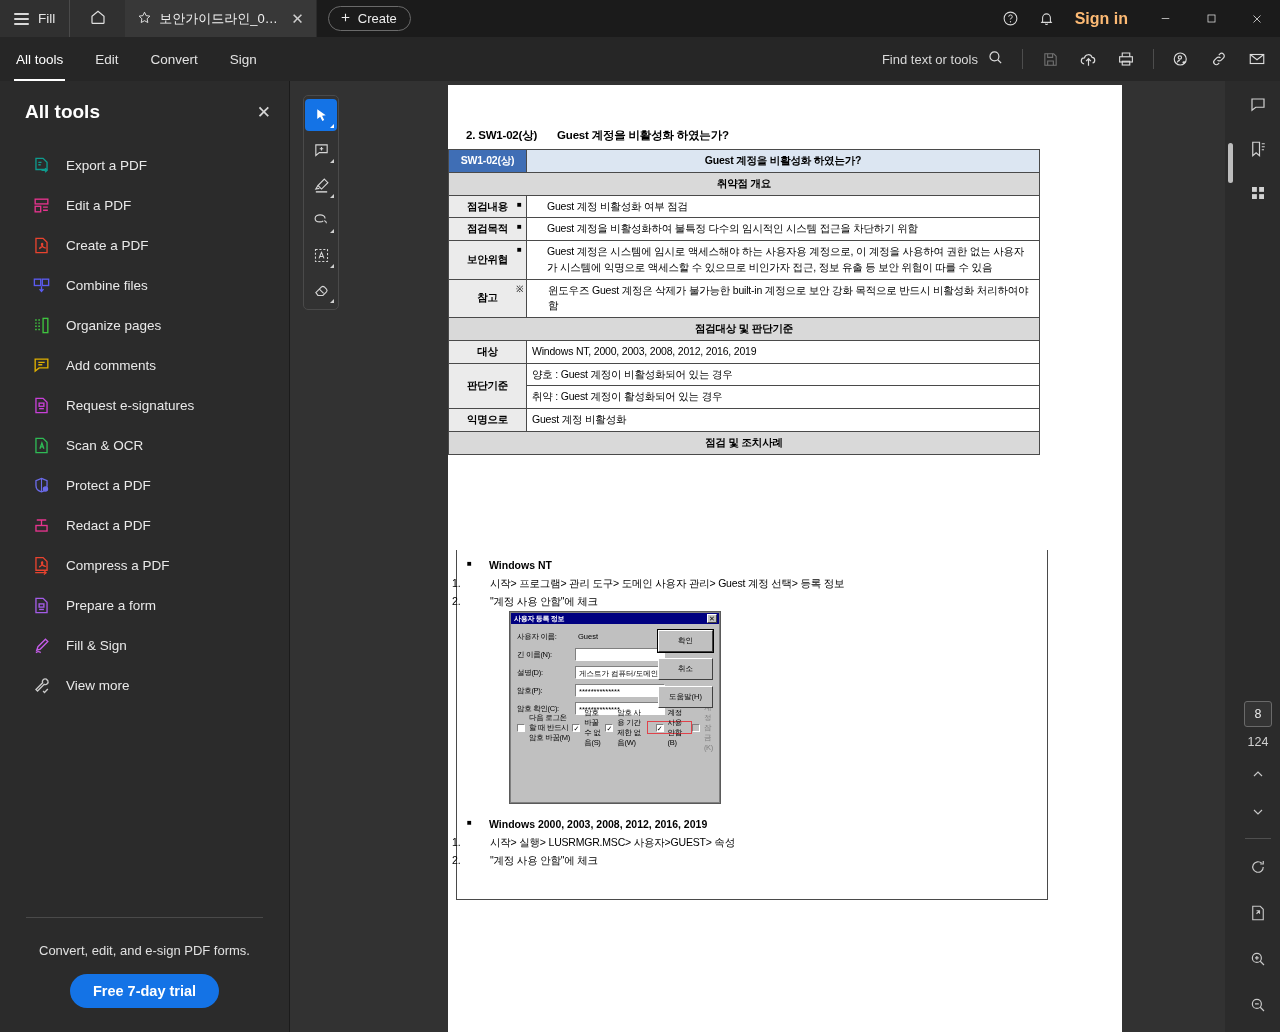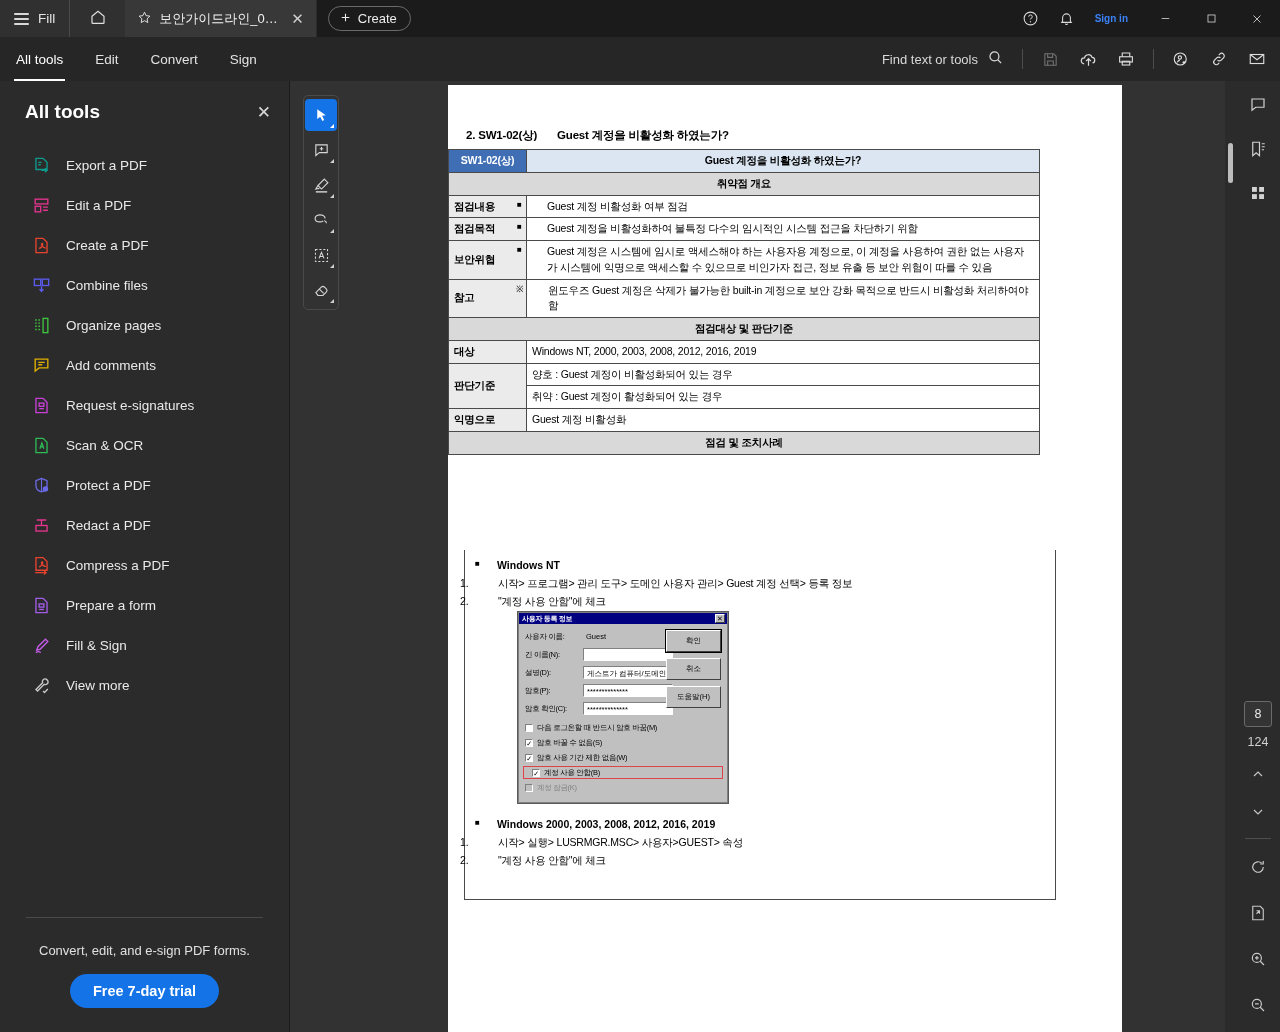--- a/index.html
+++ b/index.html
@@ -40,21 +40,21 @@
   .tab .x{ font-size:15px; color:#cfcfcf; padding:0 3px; line-height:1; }
   .createbtn{
     height:25px; align-self:center; margin-left:11px; border:1px solid #6a6a6a;
     border-radius:13px; display:flex; align-items:center; gap:6px;
     padding:0 13px 0 10px; font-size:13px; color:#ededed; cursor:pointer;
   }
   .tb-right{
     margin-left:auto; display:flex; align-items:center; gap:0; height:37px;
   }
   .tb-ico{ width:36px; height:37px; display:flex; align-items:center; justify-content:center; cursor:pointer;}
-  .signin{ font-size:10px; font-weight:bold; color:#3b82f6; padding:0 14px 0 10px; cursor:pointer;}
+  .signin{ font-size:16px; font-weight:bold; color:#fdba74; padding:0 14px 0 10px; cursor:pointer;}
   .wctl{ width:46px; height:37px; display:flex; align-items:center; justify-content:center; cursor:pointer;}
 
   
   .menubar{
     position:absolute; left:0; top:37px; width:1280px; height:44px;
     background:#262626; display:flex; align-items:center;
   }
   .mb-item{
     padding:0 16px; height:44px; display:flex; align-items:center;
     font-size:13.5px; color:#e2e2e2; cursor:pointer; position:relative;
@@ -167,29 +167,29 @@
     vertical-align:middle; line-height:1.5; letter-spacing:-.2px;
   }
   td.code{
     background:#3f6eb5; color:#ffffff; font-weight:bold; text-align:center;
     width:78px; font-size:10.5px;
   }
   td.codeval{ background:#dce6f2; text-align:center; font-weight:bold; font-size:11px;}
   td.sect{
     background:#d9d9d9; text-align:center; font-weight:bold; font-size:11px; padding:3px;
   }
-  td.rowlbl{ background:#ebebeb; font-weight:bold; width:78px;margin-left:17px;}
+  td.rowlbl{ background:#ebebeb; text-align:center; font-weight:bold; width:78px;margin-left:17px;}
   td.body{ background:#fff;}
   .bul{ display:inline-block; width:15px; font-size:8px; vertical-align:top;}
   .ref{ display:inline-block; width:16px; font-size:9px; vertical-align:top;}
   .ind{ display:block; padding-left:15px; text-indent:-15px;}
   .ind2{ display:block; padding-left:16px; text-indent:-16px;}
 
   .examples{
-    position:absolute; left:16px; top:465px; width:592px;
+    position:absolute; left:8px; top:465px; width:592px;
     border:1px solid #4a4a4a; border-top:none; min-height:350px; background:#fff;
     padding:9px 0 8px 0;
   }
   .ex-h{ font-size:10.5px; font-weight:bold; padding:0 0 3px 10px;}
   .ex-h .sq{ display:inline-block; width:22px; font-size:8px; vertical-align:top;}
   .ex-li{ font-size:10.5px; padding-left:33px; text-indent:-19px; line-height:1.72; letter-spacing:-.2px;}
   .ex-li .num{ display:inline-block; width:19px;}
 
   
   .dlg{
@@ -635,21 +635,21 @@
                   <div class="frm-row">
                     <span class="frm-lbl">암호(P):</span>
                     <span class="frm-in">**************</span>
                   </div>
                   <div class="frm-row">
                     <span class="frm-lbl">암호 확인(C):</span>
                     <span class="frm-in">**************</span>
                   </div>
                 </div>
 
-                <div style="margin-top:6px; display:flex; flex-direction:column; gap:2px;">
+                <div style="margin-top:6px; display:flex; flex-direction:row; gap:2px;">
                   <div class="chk-row">
                     <span class="chk"></span>
                     <span>다음 로그온할 때 반드시 암호 바꿈(M)</span>
                   </div>
                   <div class="chk-row">
                     <span class="chk on"></span>
                     <span>암호 바꿀 수 없음(S)</span>
                   </div>
                   <div class="chk-row">
                     <span class="chk on"></span>

